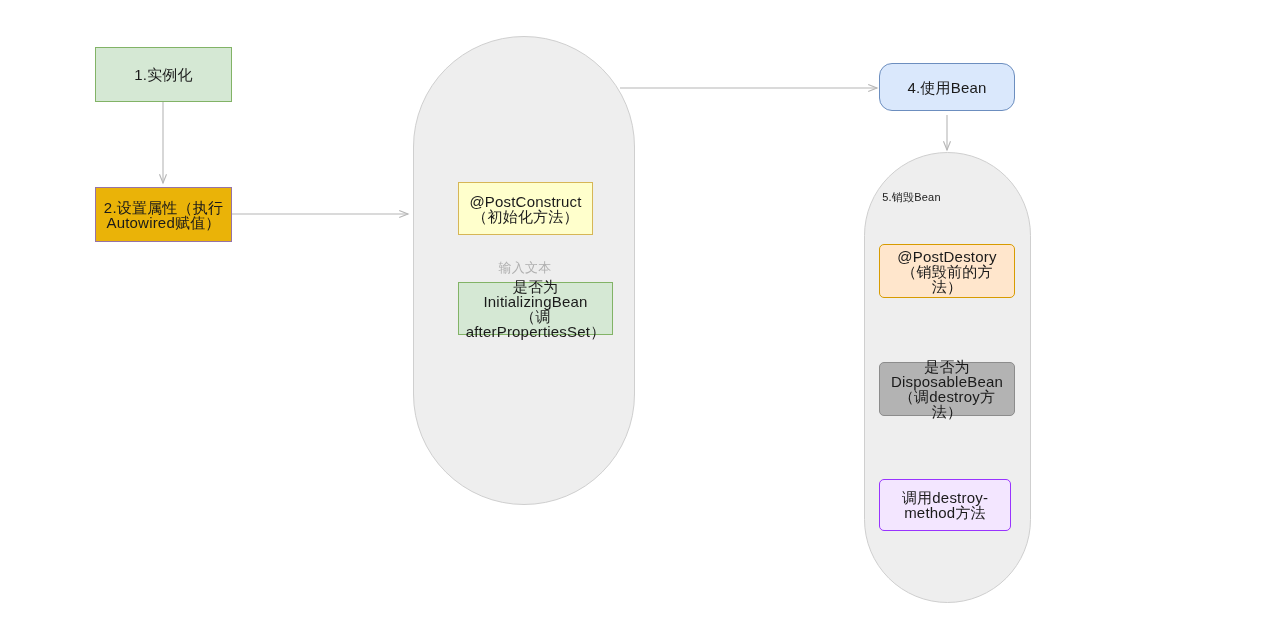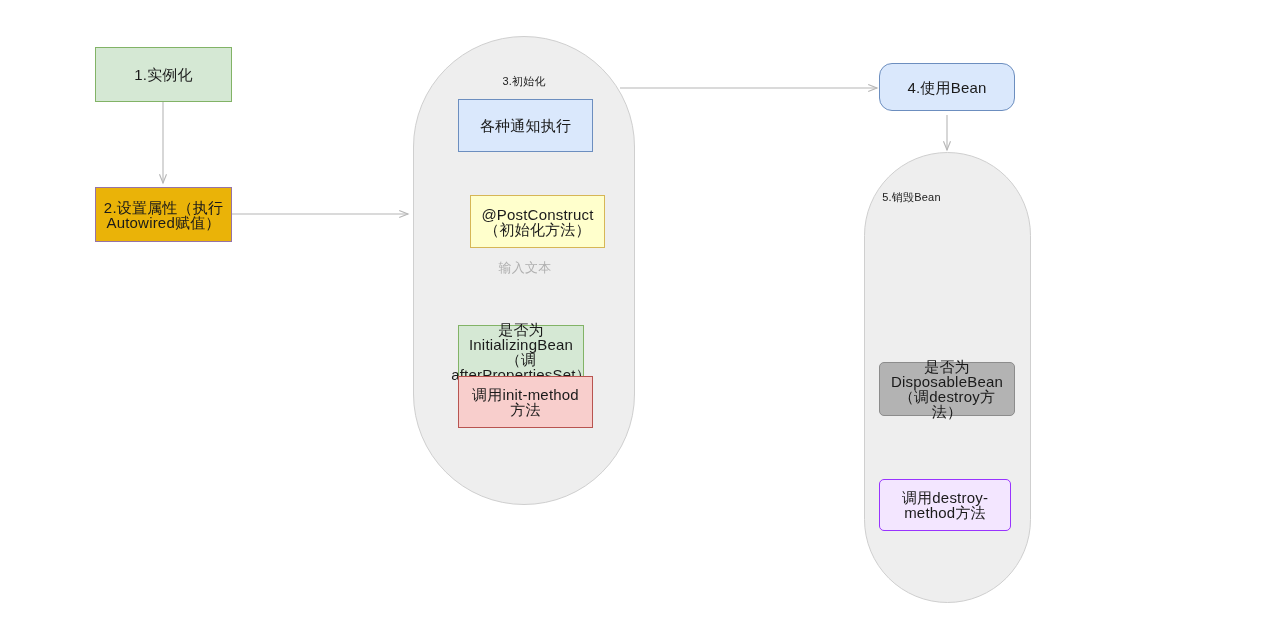--- a/index.html
+++ b/index.html
@@ -113,41 +113,40 @@
 
     <line x1="947" y1="115" x2="947" y2="150" stroke="#b6b6b6" stroke-width="1.1" marker-end="url(#arrow)"></line>
 
     <line x1="947" y1="298" x2="947" y2="361" stroke="#b6b6b6" stroke-width="1.1" marker-end="url(#arrow)"></line>
 
     <line x1="947" y1="416" x2="947" y2="477" stroke="#b6b6b6" stroke-width="1.1" marker-end="url(#arrow)"></line>
   </svg>
 
   <div class="container-pill" style="left:413px; top:36px; width:222px; height:469px; border-radius:111px;">
   </div>
-  <div class="container-title" style="left:413px; top:74px; width:222px;">3.初始化</div>
 
   <div class="container-pill" style="left:864px; top:152px; width:167px; height:451px; border-radius:84px;">
   </div>
   <div class="container-title" style="left:828px; top:190px; width:167px;">5.销毁Bean</div>
 
   <div class="node c-green" style="left:95px; top:47px; width:137px; height:55px;">1.实例化</div>
 
   <div class="node c-purple" style="left:95px; top:187px; width:137px; height:55px;">2.设置属性（执行Autowired赋值）</div>
 
-  <div class="node c-blue" style="left:458px; top:99px; width:135px; height:53px;">各种通知执行</div>
 
-  <div class="node c-yellow" style="left:470px; top:182px; width:135px; height:53px;margin-top:13px;">@PostConstruct（初始化方法）</div>
+  <div class="node c-yellow" style="left:458px; top:182px; width:135px; height:53px;">@PostConstruct（初始化方法）</div>
 
-  <div class="node c-green" style="left:458px; top:282px; width:126px; height:53px;margin-top:43px;">是否为InitializingBean
+  <div class="node c-green" style="left:458px; top:282px; width:155px; height:53px;">是否为InitializingBean
 （调afterPropertiesSet）</div>
 
-  <div class="node c-red" style="left:458px; top:376px; width:135px; height:52px;">调用init-method方法</div>
 
   <div class="node c-blue" style="left:879px; top:63px; width:136px; height:48px;border-radius:13px;">4.使用Bean</div>
 
+  <div class="node c-orange rounded" style="left:879px; top:244px; width:136px; height:54px;">@PostDestory
+（销毁前的方法）</div>
 
   <div class="node c-gray rounded" style="left:879px; top:362px; width:136px; height:54px;">是否为DisposableBean
 （调destroy方法）</div>
 
   <div class="node c-lilac rounded" style="left:879px; top:479px; width:132px; height:52px;">调用destroy-method方法</div>
 
   <div class="edge-label" style="left:495px; top:259px; width:60px;">输入文本</div>
 
 </div>
 

